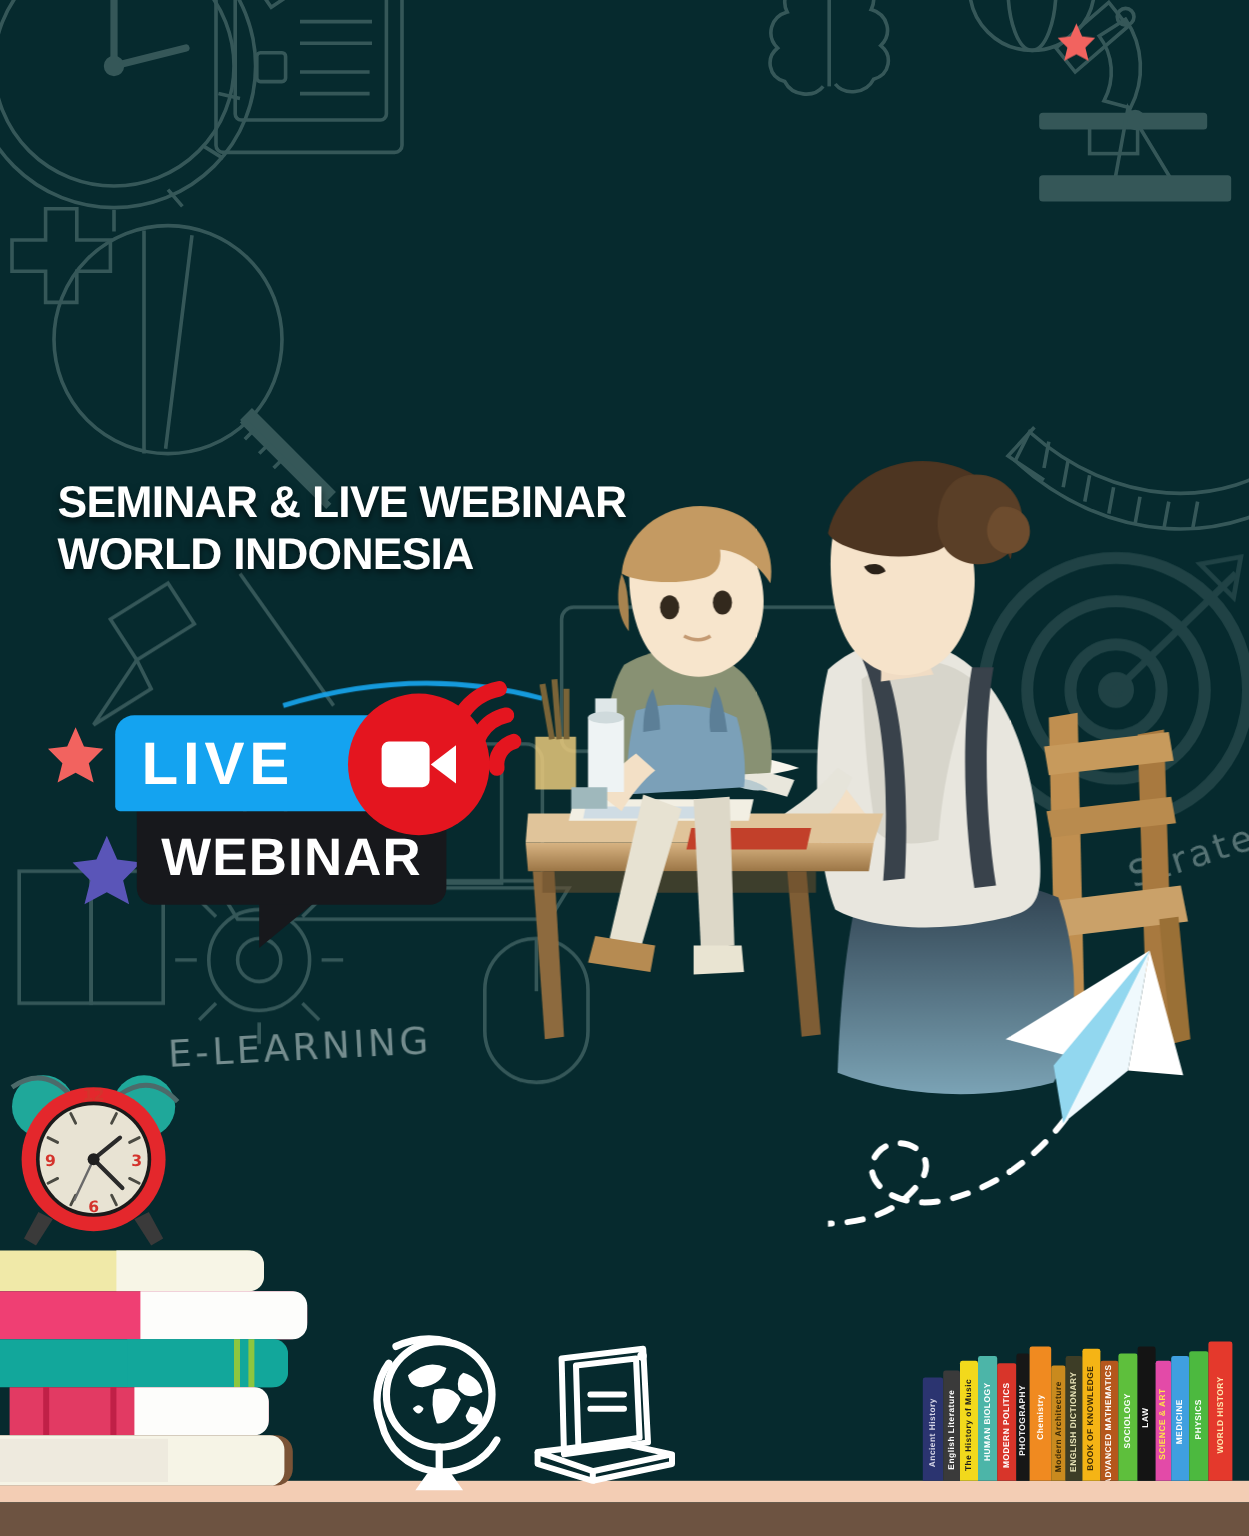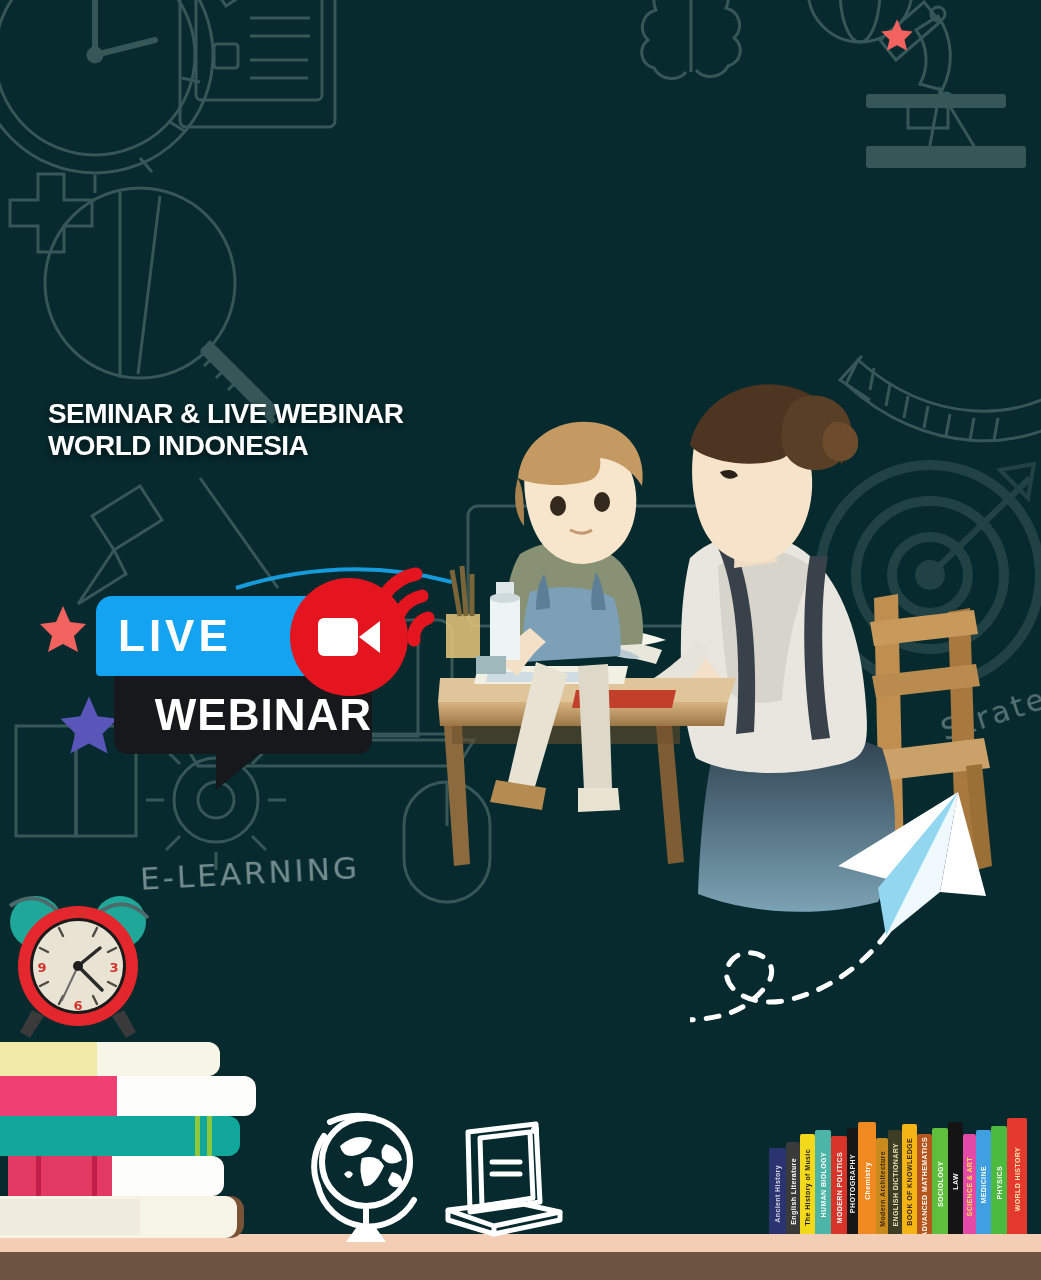--- a/index.html
+++ b/index.html
@@ -10,45 +10,45 @@
     font-family:"Liberation Sans", sans-serif;
   }
 
   
   .doodles{position:absolute;inset:0;pointer-events:none;}
   .doodles svg{position:absolute;inset:0;width:1041px;height:1280px;}
 
   
   .headline{
     position:absolute;left:48px;top:398px;z-index:40;
-    color:#ffffff;font-weight:bold;font-size:28px;line-height:1.16;
+    color:#ffffff;font-weight:bold;font-size:37px;line-height:1.16;
     letter-spacing:-0.6px;text-shadow:0 3px 6px rgba(0,0,0,.55);
     white-space:nowrap;
   }
   .headline .l2{display:block;}
 
   
   .illus{position:absolute;left:418px;top:360px;width:580px;height:560px;z-index:30;}
   .illus svg{width:100%;height:100%;}
 
   
   .badge{position:absolute;left:96px;top:556px;width:345px;height:230px;z-index:50;}
   .badge-blue{
     position:absolute;left:0;top:40px;width:268px;height:80px;
     background:#14a3f0;border-radius:16px 16px 4px 4px;
     display:flex;align-items:center;
   }
   .badge-blue span{
-    color:#fff;font-weight:bold;font-size:44px;letter-spacing:4px;
+    color:#fff;font-weight:bold;font-size:50px;letter-spacing:4px;
     padding-left:22px;line-height:1;
   }
   .badge-black{
     position:absolute;left:18px;top:120px;width:258px;height:78px;
     background:#17181c;border-radius:0 0 14px 14px;
-    display:flex;align-items:center;justify-content:flex-end;
+    display:flex;align-items:center;justify-content:center;
   }
   .badge-black span{
     color:#fff;font-weight:bold;font-size:44px;letter-spacing:1px;line-height:1;
   }
   .badge-tail{
     position:absolute;left:120px;top:196px;width:0;height:0;
     border-left:0 solid transparent;border-right:46px solid transparent;
     border-top:38px solid #17181c;
   }
   .cam-circle{

